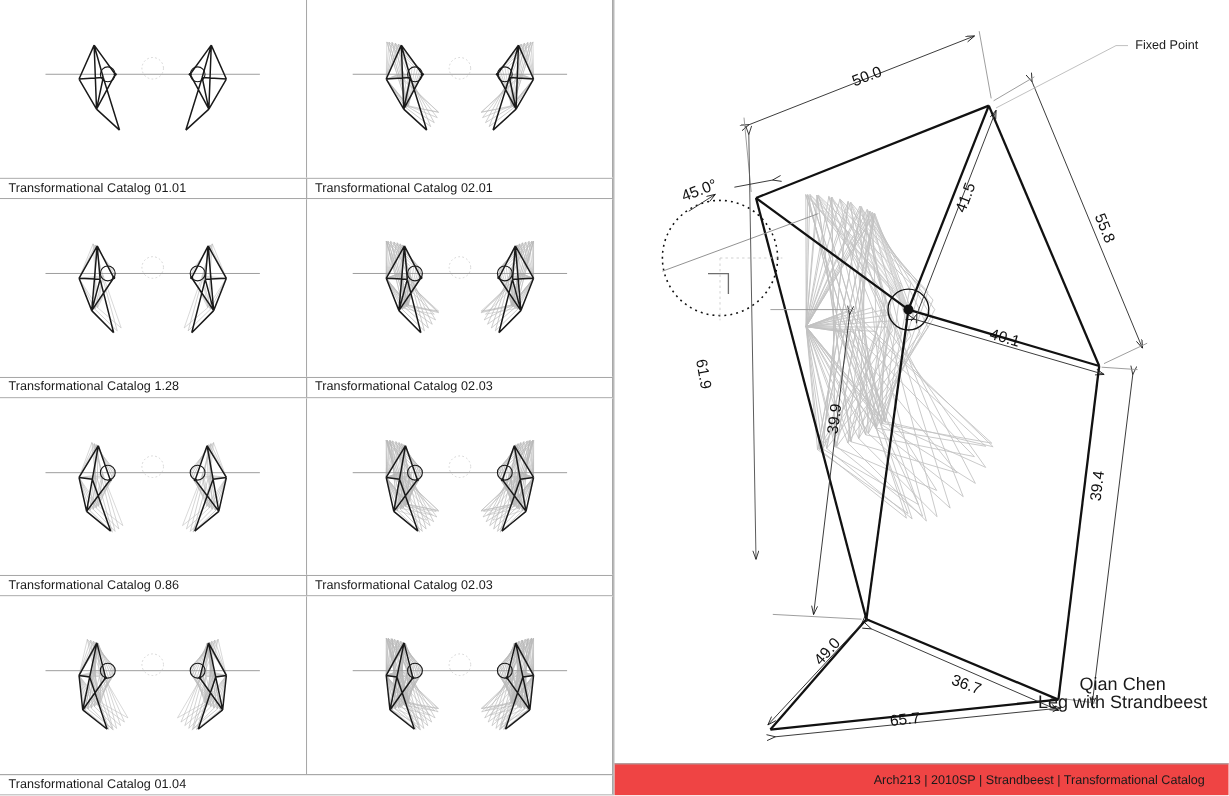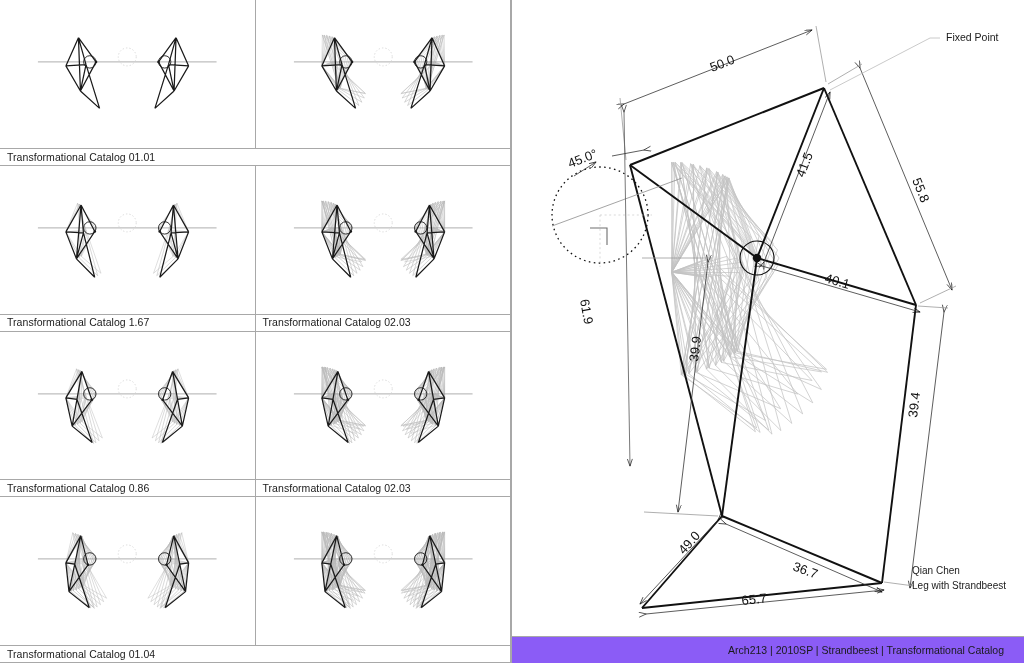--- a/index.html
+++ b/index.html
@@ -86,38 +86,38 @@
   #drawing-svg {
     position: absolute;
     left: 0; top: 0;
     width: 513px; height: 630px;
     display: block;
   }
   #credit {
     position: absolute;
     right: 18px;
     top: 563px;
-    text-align: left;
-    font-size: 10px;
+    text-align: center;
+    font-size: 15px;
     line-height: 15px;
     color: #1a1a1a;
   }
   #footer-strip {
     position: absolute;
     left: 0; right: 0;
     bottom: 0;
     height: 27px;
     border-top: 1px solid #a8a8a8;
     display: flex;
     align-items: center;
     justify-content: flex-end;
     padding-right: 20px;
     font-size: 10.5px;
     color: #1a1a1a;
-    background: #8b5cf6;
+    background: #ef4444;
     padding-left: 36px;
   }
   .dim-text {
     font-family: "Liberation Sans", sans-serif;
     font-size: 13px;
     fill: #111;
   }
   .lbl-text {
     font-family: "Liberation Sans", sans-serif;
     font-size: 10.5px;
@@ -171,20 +171,21 @@
                 <circle cx="96.2" cy="62.0" r="1.3" fill="#1a1a1a"></circle>
                 <path d="M 189.0,66.0 L 176.4,37.7 M 189.0,66.0 L 174.4,91.1 M 176.4,37.7 L 158.8,62.0 M 174.4,91.1 L 158.8,62.0 M 176.4,37.7 L 168.8,64.7 M 174.4,91.1 L 168.8,64.7 M 176.4,37.7 L 174.4,91.1 M 168.8,64.7 L 155.2,108.6 M 174.4,91.1 L 155.2,108.6 M 189.0,66.0 L 168.8,64.7 " fill="none" stroke="#1a1a1a" stroke-width="1.25" stroke-linejoin="round"></path>
                 <circle cx="165" cy="62" r="6.2" fill="none" stroke="#1a1a1a" stroke-width="0.9"></circle>
                 <circle cx="158.8" cy="62.0" r="1.3" fill="#1a1a1a"></circle>
               </g>
           </svg>
         </div>
       </div>
       <div class="cap-strip">
         <div class="cap-cell">Transformational Catalog 01.01</div>
+        <div class="cap-cell">Transformational Catalog 02.01</div>
       </div>
     </div>
 
     <div class="cat-row">
       <div class="cat-cells">
         <div class="cat-cell">
           <svg viewBox="0 0 255 148" preserveAspectRatio="xMidYMid meet">
             <g class="ghosts">
                 <path d="M 66.0,66.0 L 79.7,38.2 M 66.0,66.0 L 79.2,91.8 M 79.7,38.2 L 96.0,63.4 M 79.2,91.8 L 96.0,63.4 M 79.7,38.2 L 85.7,65.6 M 79.2,91.8 L 85.7,65.6 M 79.7,38.2 L 79.2,91.8 M 85.7,65.6 L 97.9,109.9 M 79.2,91.8 L 97.9,109.9 M 66.0,66.0 L 85.7,65.6 " fill="none" stroke="#b9b9b9" stroke-width="0.75" opacity="0.72"></path>
                 <path d="M 189.0,66.0 L 175.3,38.2 M 189.0,66.0 L 175.8,91.8 M 175.3,38.2 L 159.0,63.4 M 175.8,91.8 L 159.0,63.4 M 175.3,38.2 L 169.3,65.6 M 175.8,91.8 L 169.3,65.6 M 175.3,38.2 L 175.8,91.8 M 169.3,65.6 L 157.1,109.9 M 175.8,91.8 L 157.1,109.9 M 189.0,66.0 L 169.3,65.6 " fill="none" stroke="#b9b9b9" stroke-width="0.75" opacity="0.72"></path>
@@ -230,21 +231,21 @@
                 <circle cx="90" cy="62" r="6.2" fill="none" stroke="#1a1a1a" stroke-width="0.9"></circle>
                 <circle cx="95.0" cy="65.6" r="1.3" fill="#1a1a1a"></circle>
                 <path d="M 189.0,66.0 L 173.8,39.0 M 189.0,66.0 L 178.4,93.0 M 173.8,39.0 L 160.0,65.6 M 178.4,93.0 L 160.0,65.6 M 173.8,39.0 L 171.4,66.9 M 178.4,93.0 L 171.4,66.9 M 173.8,39.0 L 178.4,93.0 M 171.4,66.9 L 160.1,111.5 M 178.4,93.0 L 160.1,111.5 M 189.0,66.0 L 171.4,66.9 " fill="none" stroke="#1a1a1a" stroke-width="1.25" stroke-linejoin="round"></path>
                 <circle cx="165" cy="62" r="6.2" fill="none" stroke="#1a1a1a" stroke-width="0.9"></circle>
                 <circle cx="160.0" cy="65.6" r="1.3" fill="#1a1a1a"></circle>
               </g>
           </svg>
         </div>
       </div>
       <div class="cap-strip">
-        <div class="cap-cell">Transformational Catalog 1.67</div>
+        <div class="cap-cell">Transformational Catalog 1.28</div>
         <div class="cap-cell">Transformational Catalog 02.03</div>
       </div>
     </div>
 
     <div class="cat-row">
       <div class="cat-cells">
         <div class="cat-cell">
           <svg viewBox="0 0 255 148" preserveAspectRatio="xMidYMid meet">
             <g class="ghosts">
                 <path d="M 66.0,66.0 L 81.8,39.3 M 66.0,66.0 L 75.0,93.6 M 81.8,39.3 L 94.1,66.6 M 75.0,93.6 L 94.1,66.6 M 81.8,39.3 L 81.3,67.3 M 75.0,93.6 L 81.3,67.3 M 81.8,39.3 L 75.0,93.6 M 81.3,67.3 L 93.8,111.6 M 75.0,93.6 L 93.8,111.6 M 66.0,66.0 L 81.3,67.3 " fill="none" stroke="#b9b9b9" stroke-width="0.75" opacity="0.78"></path>

